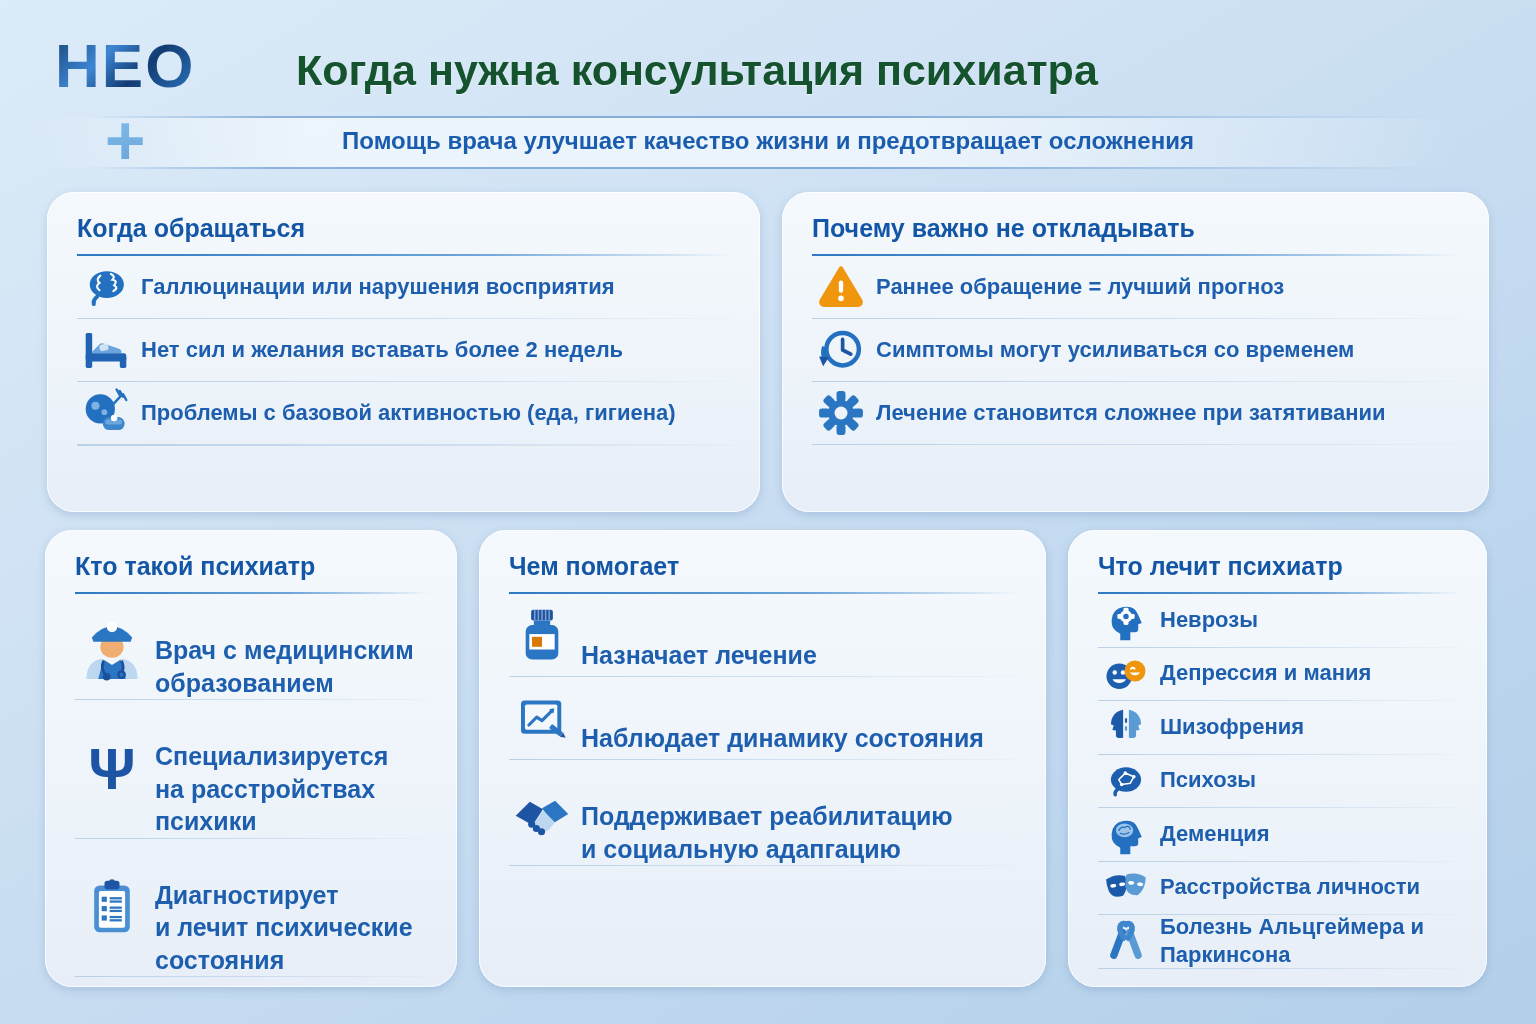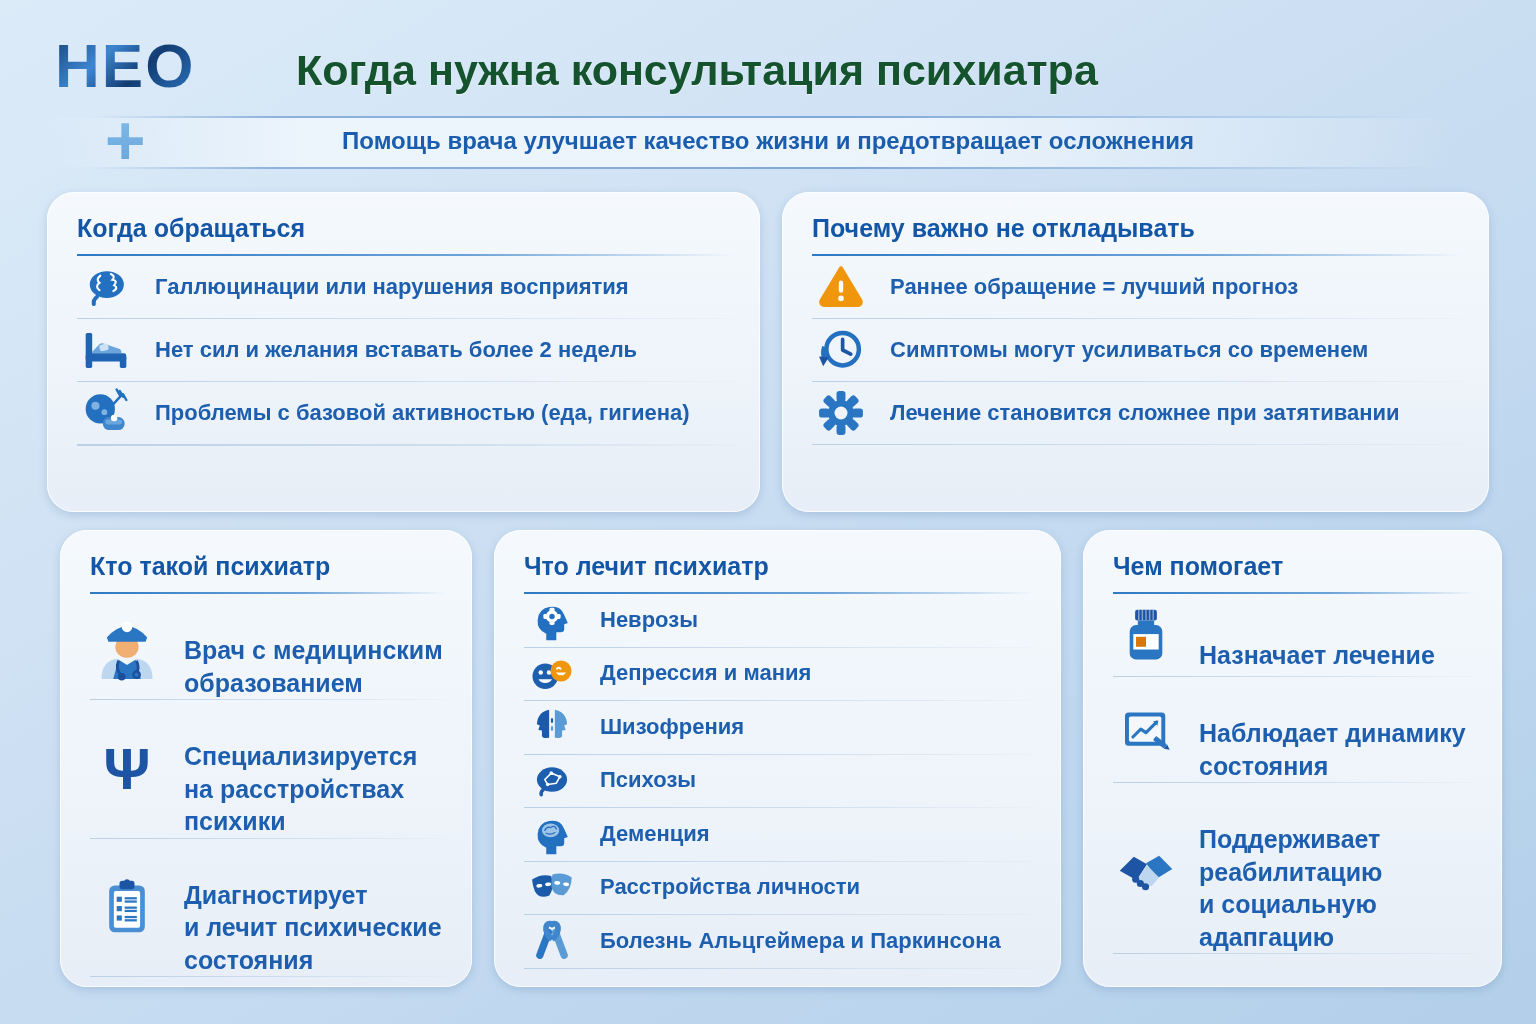--- a/index.html
+++ b/index.html
@@ -13,30 +13,30 @@
   .logo .neo{background:linear-gradient(135deg,#16406f 0%,#3d86d4 35%,#123c72 60%,#2f7ac6 100%);-webkit-background-clip:text;background-clip:text;color:transparent;}
   .logo .plus{background:linear-gradient(135deg,#63b6ea 0%,#2c7cc8 80%);-webkit-background-clip:text;background-clip:text;color:transparent;font-size:70px;margin-left:2px;font-weight:900;}
   .page-title{position:absolute;left:296px;top:46px;font-size:43px;font-weight:700;color:#14532d;text-shadow:0 1px 1px rgba(255,255,255,.6);}
   .hline{position:absolute;height:2px;left:0;width:1536px;}
   .hline.l1{top:116px;background:linear-gradient(90deg,rgba(110,150,200,0) 6%,#8cb2dd 18%,#7fa9d8 55%,rgba(127,169,216,0) 93%);}
   .hline.l2{top:167px;background:linear-gradient(90deg,rgba(110,150,200,0) 6%,#8cb2dd 18%,#7fa9d8 55%,rgba(127,169,216,0) 93%);}
   .subband{position:absolute;top:118px;left:0;width:1536px;height:49px;background:linear-gradient(90deg,rgba(240,246,252,0) 2%,rgba(240,247,253,.85) 20%,rgba(240,247,253,.85) 60%,rgba(240,246,252,0) 95%);}
   .subtitle{position:absolute;top:127px;left:0;width:1536px;text-align:center;font-size:24px;font-weight:700;color:#1a5cad;}
   
   .grid-top{position:absolute;left:47px;top:192px;width:1442px;height:320px;display:grid;grid-template-columns:713px 707px;column-gap:22px;}
-  .grid-bottom{position:absolute;left:60px;top:530px;width:1432px;height:455px;display:grid;grid-template-columns:412px 567px 419px;column-gap:22px;}
+  .grid-bottom{position:absolute;left:45px;top:530px;width:1432px;height:455px;display:grid;grid-template-columns:412px 567px 419px;column-gap:22px;}
   .card{
     background:linear-gradient(180deg,#f5f9fd 0%,#eef4fa 55%,#e7eef7 100%);
     border-radius:27px;
     box-shadow:0 3px 9px rgba(80,120,170,.25), inset 0 0 0 1px rgba(255,255,255,.75);
     padding:18px 26px 10px 30px;box-sizing:border-box;
   }
   .card-title{font-size:25px;font-weight:700;color:#1456a6;padding-top:4px;}
   .title-rule{height:2px;margin-top:11px;background:linear-gradient(90deg,#2e79c3 0%,#6ca4d9 60%,rgba(127,176,222,0) 100%);}
-  .row{display:flex;align-items:center;gap:20px;}
+  .row{display:flex;align-items:center;gap:6px;}
   .row .txt{font-size:22px;font-weight:600;color:#1d5fae;line-height:1.3;white-space:pre-line;}
   .sep{height:1px;background:linear-gradient(90deg,#bad0e7 0%,rgba(186,208,231,.55) 60%,rgba(186,208,231,.08) 100%);}
   .icon-cell{flex:0 0 auto;display:flex;align-items:center;justify-content:center;}
   
   .c-top .row{height:62px;}
   .c-top .icon-cell{width:58px;}
   .c-who .row{min-height:94px;}
   .c-who .icon-cell{width:74px;}
   .c-who .txt,.c-help .txt{font-size:25px;margin-top:40px;}
   .c-what .row{height:52.5px;}
@@ -222,20 +222,79 @@
               <rect x="29.5" y="45" width="13" height="2.4"></rect>
         </g>
       </svg>
         </span>
       <span class="txt">Диагностирует
 и лечит психические состояния</span>
     </div>
     <div class="sep"></div>
   </div>
 
+  <div class="card c-help">
+    <div class="card-title">Чем помогает</div>
+    <div class="title-rule"></div>
+
+    <div class="row">
+      <span class="icon-cell">
+          <svg width="58" height="58" viewBox="0 0 64 64">
+        <rect x="20" y="4" width="24" height="12" rx="2.5" fill="#1d55a4"></rect>
+        <g stroke="rgba(255,255,255,0.45)" stroke-width="1.6">
+          <path d="M24 4 v12"></path>
+              <path d="M28 4 v12"></path>
+              <path d="M32 4 v12"></path>
+              <path d="M36 4 v12"></path>
+              <path d="M40 4 v12"></path>
+        </g>
+        <rect x="23" y="16" width="18" height="5" fill="#2b76c2"></rect>
+        <rect x="14" y="21" width="36" height="38" rx="7" fill="#2b76c2"></rect>
+        <rect x="18" y="31" width="28" height="17" fill="#ffffff"></rect>
+        <rect x="21" y="34" width="11" height="11" fill="#d97708"></rect>
+      </svg>
+        </span>
+      <span class="txt">Назначает лечение</span>
+    </div>
+    <div class="sep"></div>
+
+    <div class="row">
+      <span class="icon-cell">
+          <svg width="56" height="56" viewBox="0 0 64 64">
+        <rect x="8" y="12" width="46" height="38" rx="4" fill="#2b76c2"></rect>
+        <rect x="12.5" y="16.5" width="37" height="29" rx="2" fill="#f4f8fc"></rect>
+        <path d="M17 40 L26 31 L32 35 L44 23" stroke="#2b76c2" stroke-width="3.6" fill="none" stroke-linecap="round" stroke-linejoin="round"></path>
+        <path d="M40 22 l6 -1 -1 6 z" fill="#2b76c2"></path>
+        <g transform="rotate(38 48 46)">
+          <rect x="40" y="43" width="16" height="6" rx="1.5" fill="#2b76c2"></rect>
+          <path d="M56 43 l6 3 -6 3 z" fill="#1d55a4"></path>
+        </g>
+      </svg>
+        </span>
+      <span class="txt">Наблюдает динамику состояния</span>
+    </div>
+    <div class="sep"></div>
+
+    <div class="row">
+      <span class="icon-cell">
+          <svg width="60" height="60" viewBox="0 0 64 64">
+        <path d="M4 35 L19 20 L33 28 L22 45 Z" fill="#1d55a4"></path>
+        <path d="M60 33 L46 19 L32 27 L44 43 Z" fill="#2b76c2"></path>
+        <path d="M22 45 L33 29 L46 42 L39 50 Q30 56 22 45 Z" fill="#bcd7ef"></path>
+        <circle cx="21" cy="44" r="3.8" fill="#1d55a4"></circle>
+        <circle cx="26" cy="48.5" r="3.8" fill="#1d55a4"></circle>
+        <circle cx="31.5" cy="52" r="3.8" fill="#1d55a4"></circle>
+      </svg>
+        </span>
+      <span class="txt">Поддерживает реабилитацию
+и социальную адапгацию</span>
+    </div>
+    <div class="sep"></div>
+  </div>
+
   <div class="card c-what">
     <div class="card-title">Что лечит психиатр</div>
     <div class="title-rule"></div>
 
     <div class="row">
       <span class="icon-cell">
           <svg width="46" height="46" viewBox="0 0 64 64">
         <path d="M24 60 V51 Q11 46 12 32 Q13 17 28 14 Q44 11 49 25 L54 36 L49 38 V45 Q49 49 44 49 H38 V60 Z" fill="#2270bf"></path>
         <g fill="#ffffff">
           <rect x="28.5" y="15" width="7" height="7" rx="2"></rect>
@@ -331,72 +390,13 @@
           <svg width="46" height="46" viewBox="0 0 64 64">
         <path d="M27 20 L15 52" stroke="#2b76c2" stroke-width="10" stroke-linecap="round"></path>
         <path d="M37 20 L49 52" stroke="#5b9bd5" stroke-width="10" stroke-linecap="round"></path>
         <path d="M32 30 C18 16 24 4 32 9 C40 4 46 16 32 30" fill="none" stroke="#3f86cd" stroke-width="8"></path>
       </svg>
         </span>
       <span class="txt">Болезнь Альцгеймера и Паркинсона</span>
     </div>
     <div class="sep"></div>
   </div>
-
-  <div class="card c-help">
-    <div class="card-title">Чем помогает</div>
-    <div class="title-rule"></div>
-
-    <div class="row">
-      <span class="icon-cell">
-          <svg width="58" height="58" viewBox="0 0 64 64">
-        <rect x="20" y="4" width="24" height="12" rx="2.5" fill="#1d55a4"></rect>
-        <g stroke="rgba(255,255,255,0.45)" stroke-width="1.6">
-          <path d="M24 4 v12"></path>
-              <path d="M28 4 v12"></path>
-              <path d="M32 4 v12"></path>
-              <path d="M36 4 v12"></path>
-              <path d="M40 4 v12"></path>
-        </g>
-        <rect x="23" y="16" width="18" height="5" fill="#2b76c2"></rect>
-        <rect x="14" y="21" width="36" height="38" rx="7" fill="#2b76c2"></rect>
-        <rect x="18" y="31" width="28" height="17" fill="#ffffff"></rect>
-        <rect x="21" y="34" width="11" height="11" fill="#d97708"></rect>
-      </svg>
-        </span>
-      <span class="txt">Назначает лечение</span>
-    </div>
-    <div class="sep"></div>
-
-    <div class="row">
-      <span class="icon-cell">
-          <svg width="56" height="56" viewBox="0 0 64 64">
-        <rect x="8" y="12" width="46" height="38" rx="4" fill="#2b76c2"></rect>
-        <rect x="12.5" y="16.5" width="37" height="29" rx="2" fill="#f4f8fc"></rect>
-        <path d="M17 40 L26 31 L32 35 L44 23" stroke="#2b76c2" stroke-width="3.6" fill="none" stroke-linecap="round" stroke-linejoin="round"></path>
-        <path d="M40 22 l6 -1 -1 6 z" fill="#2b76c2"></path>
-        <g transform="rotate(38 48 46)">
-          <rect x="40" y="43" width="16" height="6" rx="1.5" fill="#2b76c2"></rect>
-          <path d="M56 43 l6 3 -6 3 z" fill="#1d55a4"></path>
-        </g>
-      </svg>
-        </span>
-      <span class="txt">Наблюдает динамику состояния</span>
-    </div>
-    <div class="sep"></div>
-
-    <div class="row">
-      <span class="icon-cell">
-          <svg width="60" height="60" viewBox="0 0 64 64">
-        <path d="M4 35 L19 20 L33 28 L22 45 Z" fill="#1d55a4"></path>
-        <path d="M60 33 L46 19 L32 27 L44 43 Z" fill="#2b76c2"></path>
-        <path d="M22 45 L33 29 L46 42 L39 50 Q30 56 22 45 Z" fill="#bcd7ef"></path>
-        <circle cx="21" cy="44" r="3.8" fill="#1d55a4"></circle>
-        <circle cx="26" cy="48.5" r="3.8" fill="#1d55a4"></circle>
-        <circle cx="31.5" cy="52" r="3.8" fill="#1d55a4"></circle>
-      </svg>
-        </span>
-      <span class="txt">Поддерживает реабилитацию
-и социальную адапгацию</span>
-    </div>
-    <div class="sep"></div>
-  </div>
 </div>
 
 </body></html>

